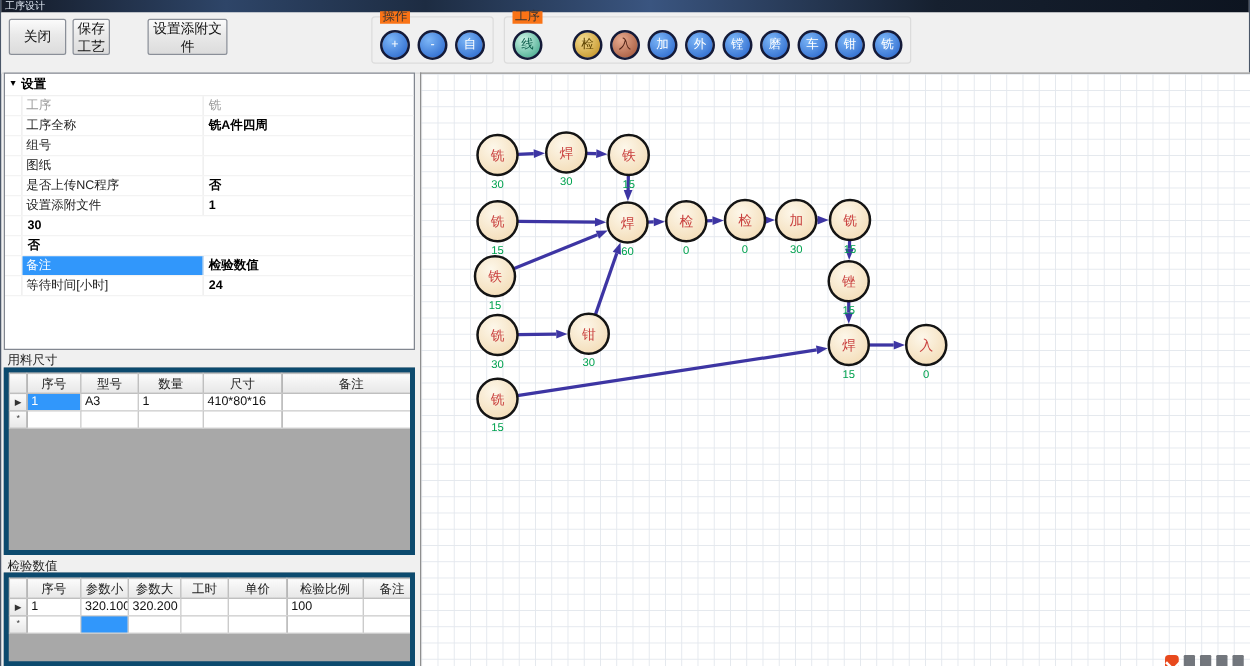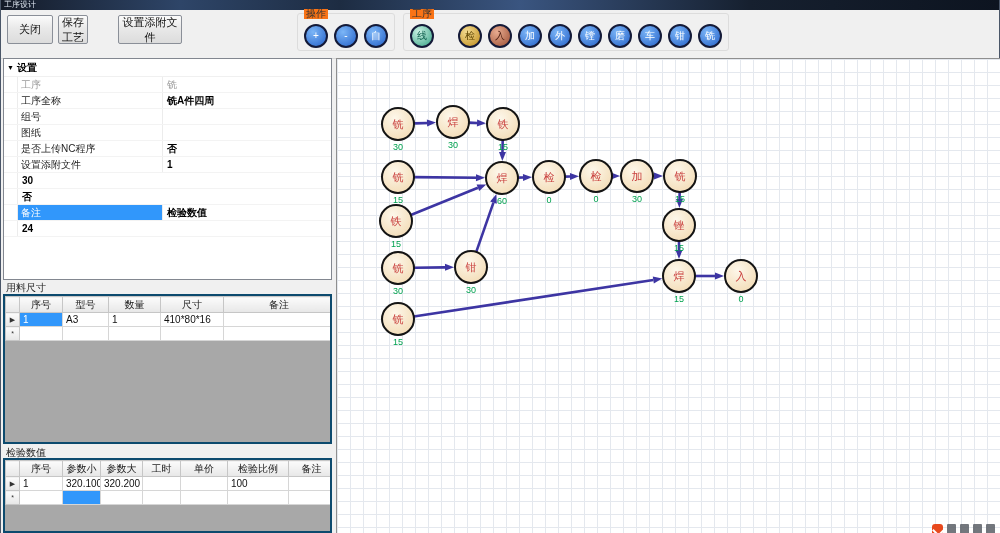--- a/index.html
+++ b/index.html
@@ -42,21 +42,21 @@
     white-space:nowrap;overflow:hidden;box-sizing:border-box;}
   .pg-value{flex:1;padding-left:4px;font-weight:bold;color:#000;white-space:nowrap;overflow:hidden;}
   .pg-row.disabled .pg-label,.pg-row.disabled .pg-value{color:#9b9b9b;font-weight:normal;}
   .pg-row.selected .pg-label{background:#3197fb;color:#fff;}
 
   
   .sec-label{position:absolute;left:5px;font-size:10px;color:#1e1e1e;}
   .sl-material{top:281px}.sl-inspect{top:446px}
 
   
-  .gridbox{position:absolute;left:2px;width:329px;background:#a8a8a8;border:2px solid #0c4a6e;box-sizing:border-box;overflow:hidden;}
+  .gridbox{position:absolute;left:2px;width:329px;background:#a8a8a8;border:4px solid #0c4a6e;box-sizing:border-box;overflow:hidden;}
   .gb-material{top:294px;height:150px}.gb-inspect{top:458px;height:75px}
   table.dgv{border-collapse:collapse;table-layout:fixed;font-size:10px;}
   table.dgv th{background:linear-gradient(#fbfbfb,#e7e7e7);border:1px solid #c6c6c6;height:15px;
     font-weight:normal;color:#222;text-align:center;padding:0 2px;overflow:hidden;white-space:nowrap;}
   table.dgv td{background:#fff;border:1px solid #d6d6d6;height:13px;color:#111;padding:0 3px;
     overflow:hidden;white-space:nowrap;}
   table.dgv td.rowsel{background:linear-gradient(#fbfbfb,#e7e7e7);border:1px solid #c6c6c6;
     text-align:center;font-size:7px;color:#333;padding:0;}
   table.dgv td.selcell{background:#3197fb;color:#fff;}
 
@@ -157,20 +157,21 @@
         <div class="pg-indent"></div>
         <div class="pg-value">否</div>
       </div>
       <div class="pg-row selected">
         <div class="pg-indent"></div>
         <div class="pg-label">备注</div>
         <div class="pg-value">检验数值</div>
       </div>
       <div class="pg-row">
         <div class="pg-indent"></div>
+        <div class="pg-label">等待时间[小时]</div>
         <div class="pg-value">24</div>
       </div>
     </div>
 
   <div class="sec-label sl-material">用料尺寸</div>
   <div class="gridbox gb-material" id="material-grid">
       <table class="dgv" style="width: 329px;">
         <colgroup>
           <col style="width: 14px;">
           <col style="width: 43px;">

